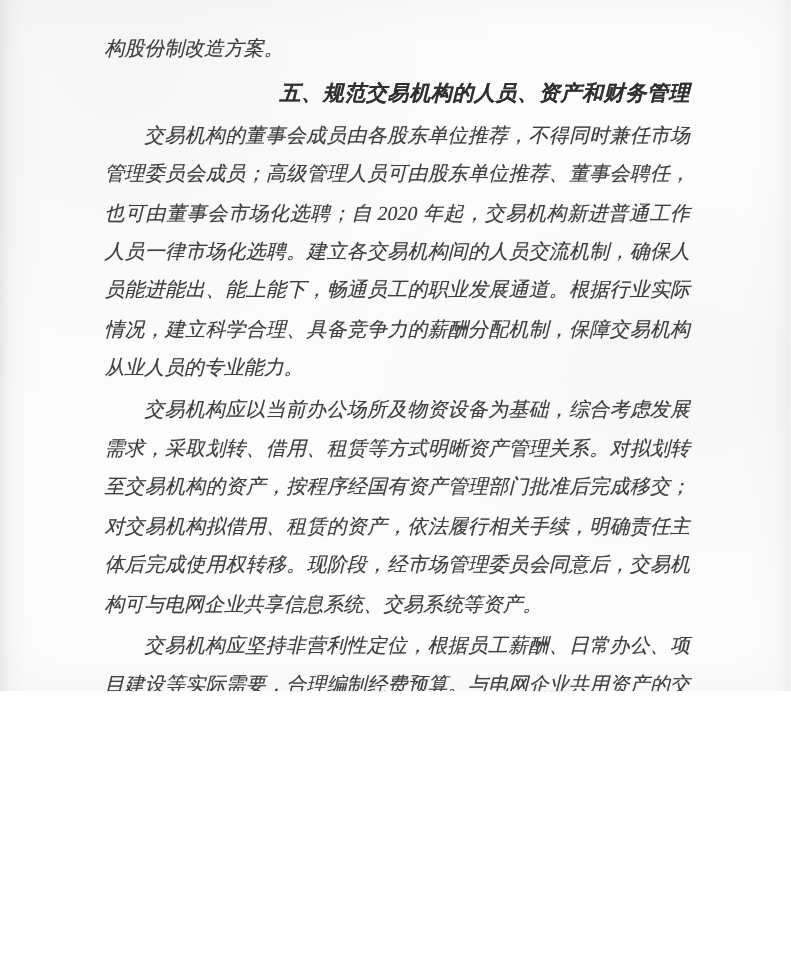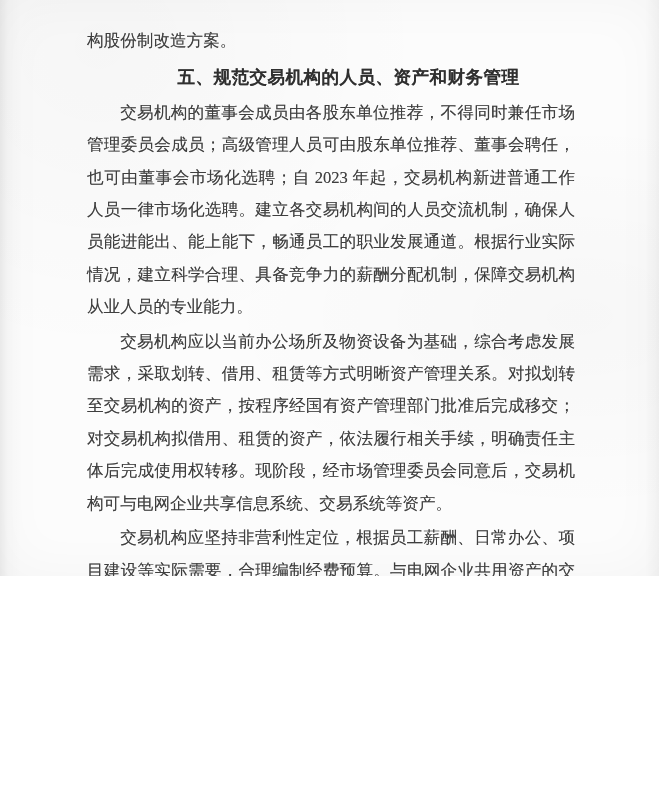--- a/index.html
+++ b/index.html
@@ -13,20 +13,21 @@
     height: 576px;
     background: #fcfcfc;
     background-image:
       radial-gradient(ellipse at 15% 8%, rgba(0,0,0,0.025), transparent 42%),
       radial-gradient(ellipse at 88% 55%, rgba(0,0,0,0.018), transparent 45%),
       linear-gradient(90deg, rgba(0,0,0,0.06) 0px, rgba(0,0,0,0.015) 8px, rgba(0,0,0,0) 22px),
       linear-gradient(270deg, rgba(0,0,0,0.03) 0px, rgba(0,0,0,0) 14px);
     box-shadow: inset 0 0 55px rgba(0,0,0,0.035);
     overflow: hidden;
     font-family: "Liberation Serif", "DejaVu Serif", serif;
+    font-style: italic;
   }
   .doc-body {
     position: absolute;
     top: 0;
     left: 0;
     width: 488px;
     padding: 25px 84px 0 87px;
     font-size: 16.6px;
     line-height: 32.4px;
     color: #3f3f3f;
@@ -42,38 +43,38 @@
     text-indent: 2em;
   }
   .block-heading {
     margin: 4px 0 3px 0;
     text-indent: 2em;
     font-family: "Liberation Sans", "DejaVu Sans", sans-serif;
     font-weight: 700;
     font-size: 17.5px;
     letter-spacing: 0.5px;
     color: #2f2f2f;
-    text-align: center;
+    text-align: right;
     text-shadow: 0 0 0.5px rgba(40,40,40,0.6);
   }
   .page-number {
     position: absolute;
     top: 747px;
     right: 92px;
     font-family: "Liberation Serif", "DejaVu Serif", serif;
     font-size: 14.5px;
     letter-spacing: 2.5px;
     color: #4e4e4e;
   }
 </style>
 </head>
 <body>
 
 <div class="page">
   <div class="doc-body" id="doc-body">
       <p class="block-continuation">构股份制改造方案。</p>
       <h2 class="block-heading">五、规范交易机构的人员、资产和财务管理</h2>
-      <p class="block-paragraph">交易机构的董事会成员由各股东单位推荐，不得同时兼任市场管理委员会成员；高级管理人员可由股东单位推荐、董事会聘任，也可由董事会市场化选聘；自 2023 年起，交易机构新进普通工作人员一律市场化选聘。建立各交易机构间的人员交流机制，确保人员能进能出、能上能下，畅通员工的职业发展通道。根据行业实际情况，建立科学合理、具备竞争力的薪酬分配机制，保障交易机构从业人员的专业能力。</p>
+      <p class="block-paragraph">交易机构的董事会成员由各股东单位推荐，不得同时兼任市场管理委员会成员；高级管理人员可由股东单位推荐、董事会聘任，也可由董事会市场化选聘；自 2020 年起，交易机构新进普通工作人员一律市场化选聘。建立各交易机构间的人员交流机制，确保人员能进能出、能上能下，畅通员工的职业发展通道。根据行业实际情况，建立科学合理、具备竞争力的薪酬分配机制，保障交易机构从业人员的专业能力。</p>
       <p class="block-paragraph">交易机构应以当前办公场所及物资设备为基础，综合考虑发展需求，采取划转、借用、租赁等方式明晰资产管理关系。对拟划转至交易机构的资产，按程序经国有资产管理部门批准后完成移交；对交易机构拟借用、租赁的资产，依法履行相关手续，明确责任主体后完成使用权转移。现阶段，经市场管理委员会同意后，交易机构可与电网企业共享信息系统、交易系统等资产。</p>
       <p class="block-paragraph">交易机构应坚持非营利性定位，根据员工薪酬、日常办公、项目建设等实际需要，合理编制经费预算。与电网企业共用资产的交易机构原则上不向市场主体收取费用，所需费用计入输配电环节成本并单列，由电网企业通过专项费用支付。具备条件的交易机构经市场管理委员会同意，也可向市场主体合理收费，经费收支情况应向市场主体公开。</p>
     </div>
   <div class="page-number">— 7 —</div>
 </div>
 
 </body></html>

